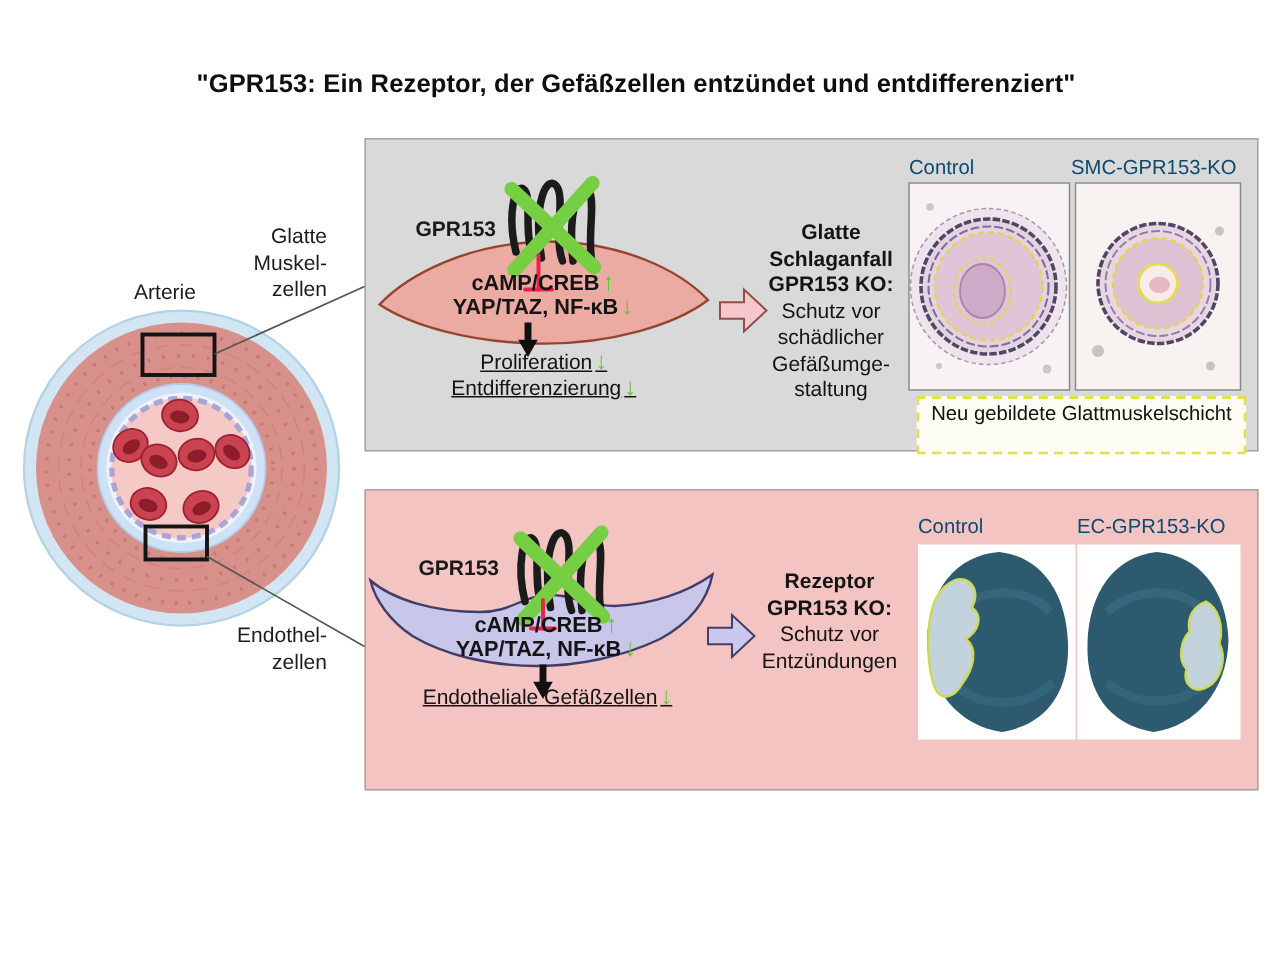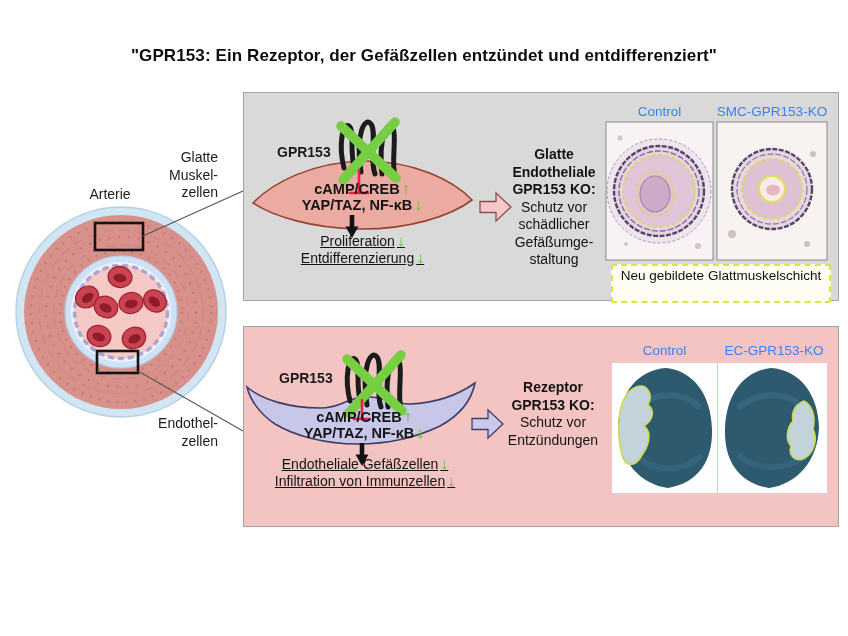--- a/index.html
+++ b/index.html
@@ -15,21 +15,21 @@
   .callout{position:absolute;font-size:14px;line-height:17.5px;color:#1c1c1c;}
   .right{text-align:right;} .center{text-align:center;}
   .receptor-label{position:absolute;font-size:14px;font-weight:600;color:#1a1a1a;}
   .pathways{position:absolute;text-align:center;font-size:14.5px;font-weight:600;
             color:#141414;line-height:16px;white-space:nowrap;}
   .outcomes{position:absolute;text-align:center;font-size:14px;font-weight:500;
             color:#141414;line-height:16.5px;white-space:nowrap;text-decoration:underline;}
   .ga{color:#64c437;font-weight:700;font-size:16px;line-height:1;margin-left:2px;}
   .summary{position:absolute;text-align:center;font-size:14px;line-height:17.5px;color:#141414;}
   .summary .b{font-weight:700;}
-  .imghdr{position:absolute;font-size:13.5px;color:#3b82f6;text-align:center;white-space:nowrap;}
+  .imghdr{position:absolute;font-size:13.5px;color:#0c4a6e;text-align:left;white-space:nowrap;}
   .caption{position:absolute;text-align:center;font-size:13.5px;color:#111;box-sizing:border-box;}
   .caption-smc{left:611px;top:264px;width:220px;height:39px;line-height:20px;
                background:#fdfdf4;border:2px dashed #e4e145;border-radius:2px;}
   .caption-ec{left:618px;top:498px;width:204px;height:22px;line-height:18px;
               border:2px dashed #f2d73c;border-radius:7px;}
 </style>
 </head>
 <body>
 
 <div class="canvas">
@@ -170,39 +170,38 @@
   <div class="pathways" style="left:272px;top:181px;width:180px;">
     <div><span>cAMP/CREB</span><span class="ga">↑</span></div>
     <div><span>YAP/TAZ, NF-κB</span><span class="ga">↓</span></div>
   </div>
   <div class="outcomes" style="left:260px;top:233px;width:205px;">
     <div><span>Proliferation</span><span class="ga">↓</span></div>
     <div><span>Entdifferenzierung</span><span class="ga">↓</span></div>
   </div>
   <div class="summary" style="left:494px;top:146px;width:120px;">
     <div class="b">Glatte</div>
-    <div class="b">Endotheliale</div>
+    <div class="b">Schlaganfall</div>
     <div class="b">GPR153 KO:</div>
     <div>Schutz vor</div>
     <div>schädlicher</div>
     <div>Gefäßumge-</div>
     <div>staltung</div>
   </div>
   <div class="imghdr" style="left:606px;top:104px;width:107px;">Control</div>
   <div class="imghdr" style="left:714px;top:104px;width:116px;">SMC-GPR153-KO</div>
   <div class="caption caption-smc">Neu gebildete Glattmuskelschicht</div>
 
   <div class="receptor-label" style="left:279px;top:370px;">GPR153</div>
   <div class="pathways" style="left:274px;top:409px;width:180px;">
     <div><span>cAMP/CREB</span><span class="ga">↑</span></div>
     <div><span>YAP/TAZ, NF-κB</span><span class="ga">↓</span></div>
   </div>
   <div class="outcomes" style="left:255px;top:456px;width:220px;">
     <div><span>Endotheliale Gefäßzellen</span><span class="ga">↓</span></div>
-    <div><span>Infiltration von Immunzellen</span><span class="ga">↓</span></div>
   </div>
   <div class="summary" style="left:488px;top:379px;width:130px;">
     <div class="b">Rezeptor</div>
     <div class="b">GPR153 KO:</div>
     <div>Schutz vor</div>
     <div>Entzündungen</div>
   </div>
   <div class="imghdr" style="left:612px;top:343px;width:105px;">Control</div>
   <div class="imghdr" style="left:718px;top:343px;width:112px;">EC-GPR153-KO</div>
 

